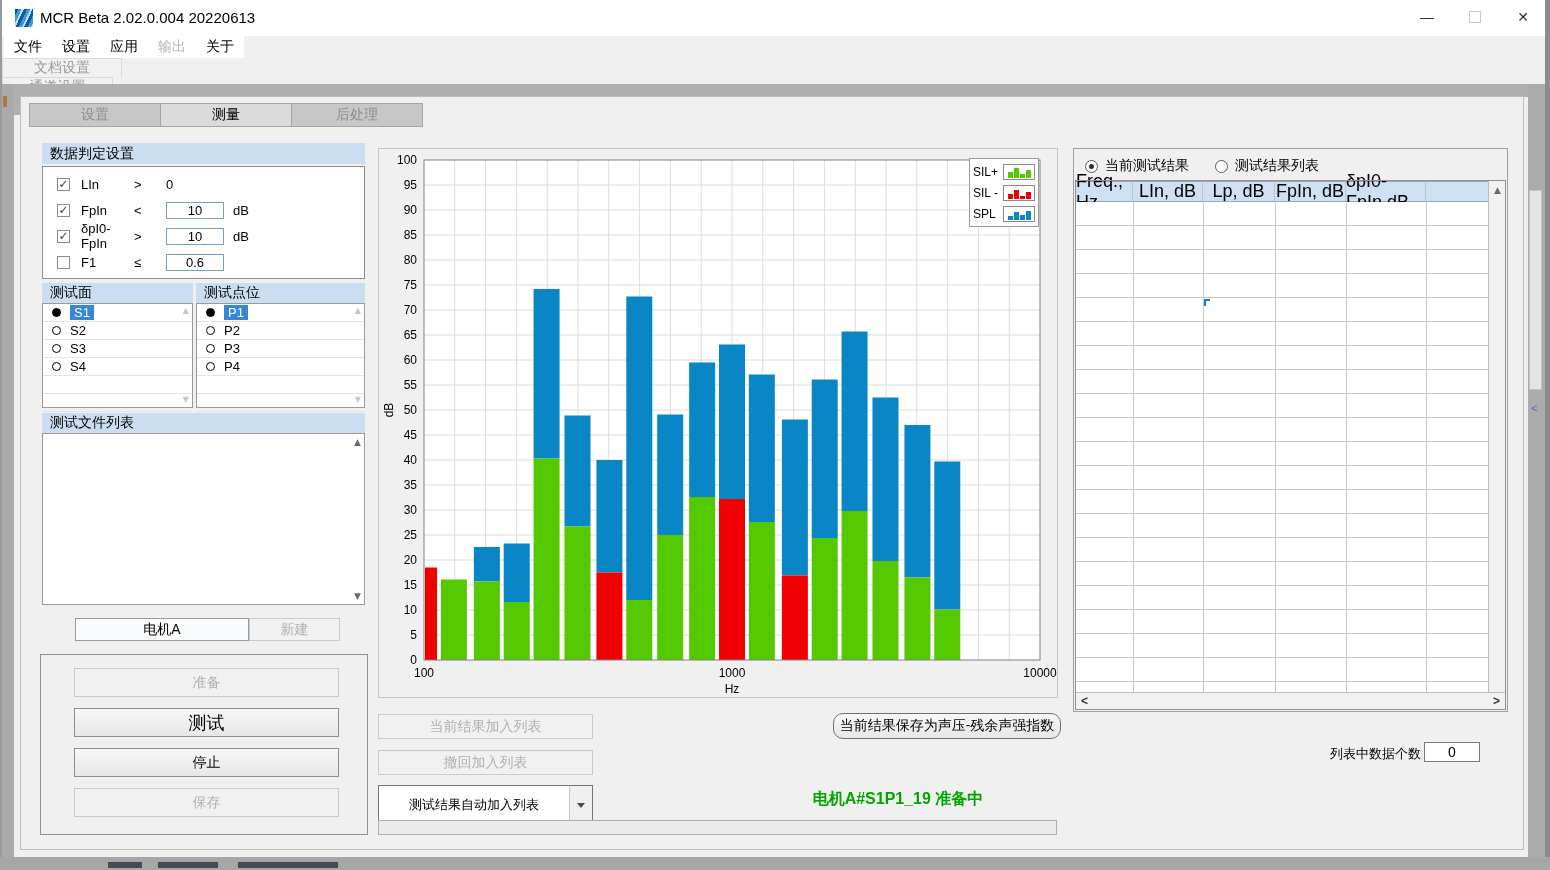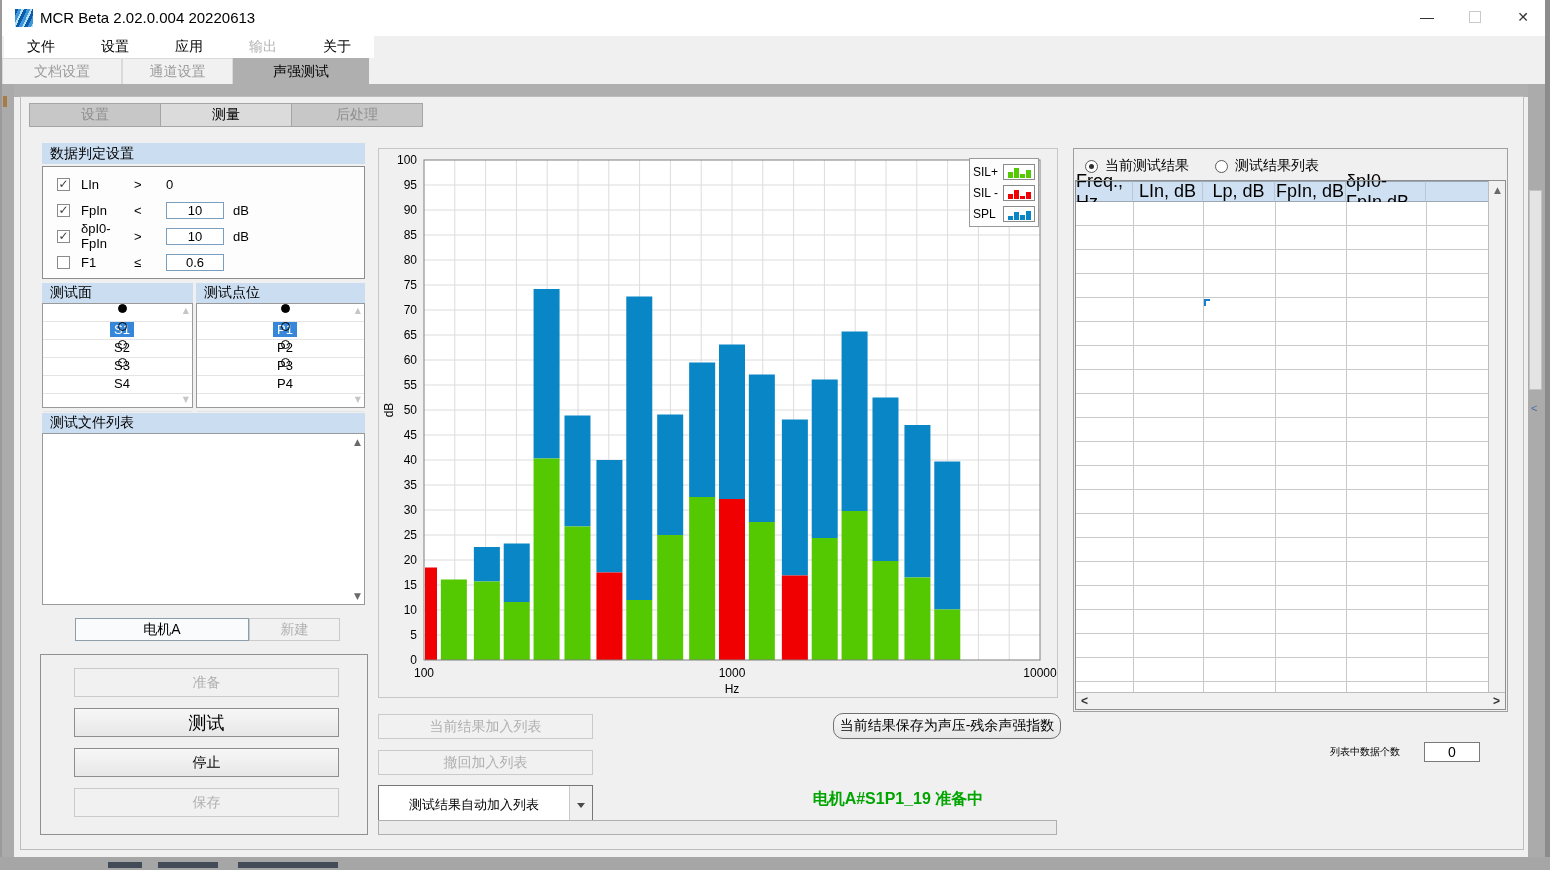--- a/index.html
+++ b/index.html
@@ -7,23 +7,23 @@
        font-family:"Liberation Sans","DejaVu Sans",sans-serif;color:#000;}
   .abs{position:absolute;}
   
   .titlebar{left:0;top:0;width:1550px;height:36px;background:#FFFFFF;}
   .appicon{left:15px;top:9px;width:18px;height:18px;
            background:repeating-linear-gradient(115deg,#0A5BA8 0 3px,#3E97D8 3px 6px,#BBDFF5 6px 8px);}
   .apptitle{left:40px;top:9px;font-size:15px;line-height:18px;}
   .winbtn{top:0;width:46px;height:34px;display:flex;align-items:center;justify-content:center;font-size:14px;color:#333;}
   .maxglyph{width:10px;height:10px;border:1px solid #C9C9C9;}
   .menubar{left:4px;top:36px;height:22px;display:flex;align-items:center;background:#FFF;}
-  .menuitem{padding:0 23px;font-size:14px;height:22px;display:flex;align-items:center;}
+  .menuitem{padding:0 10px;font-size:14px;height:22px;display:flex;align-items:center;}
   .menuitem.disabled{color:#B3B3B3;}
-  .tabrow{left:2px;top:58px;height:26px;display:flex;}
+  .tabrow{left:2px;top:58px;height:26px;display:flex;flex-direction:column;}
   .mtab{height:26px;display:flex;align-items:center;justify-content:center;font-size:14px;
         background:#F1F1F1;color:#9B9B9B;border:1px solid #DADADA;border-bottom:none;box-sizing:border-box;}
   .mtab.active{background:#AFAFAF;color:#000;border-color:#AFAFAF;}
   .grayband{left:0;top:84px;width:1550px;height:13px;background:#AFAFAF;}
   .edgeL{left:0;top:0;width:2px;height:870px;background:#9A9A9A;}
   .edgeR{left:1545px;top:0;width:5px;height:870px;background:#8C8C8C;}
   .sideband{top:84px;width:14px;height:773px;background:#ABABAB;}
   .bottomband{left:0;top:857px;width:1550px;height:13px;background:#A6A6A6;}
   .smudge{top:862px;height:6px;background:#2A3642;opacity:.8;}
   .orangetick{left:3px;top:96px;width:4px;height:11px;background:#A97B44;}
@@ -40,21 +40,21 @@
   .critrow{height:26px;display:flex;align-items:center;padding-left:14px;font-size:13px;}
   .cb{width:13px;height:13px;border:1px solid #8A8A8A;background:#FFF;display:flex;align-items:center;
       justify-content:center;font-size:12px;color:#3C3C3C;box-sizing:border-box;font-family:"DejaVu Sans",sans-serif;}
   .critname{margin-left:11px;width:53px;}
   .critop{width:32px;}
   .valbox{width:58px;height:17px;border:1px solid #7A9EBE;background:#FFF;display:flex;align-items:center;
           justify-content:center;font-size:13px;box-sizing:border-box;}
   .critunit{margin-left:9px;}
   
   .listbox{background:#FFF;border:1px solid #9A9A9A;box-sizing:border-box;position:absolute;}
-  .listrow{height:17px;border-bottom:1px solid #E4E4E4;display:flex;align-items:center;padding-left:9px;font-size:13px;gap:9px;flex-direction:column;}
+  .listrow{height:17px;border-bottom:1px solid #E4E4E4;display:flex;align-items:center;padding-left:9px;font-size:13px;gap:9px;}
   .bullet{width:9px;height:9px;border-radius:50%;border:1px solid #000;box-sizing:border-box;flex:0 0 auto;}
   .bullet.sel{background:#000;}
   .selname{background:#3687D9;color:#FFF;padding:0 4px;}
   .scrollarrow{position:absolute;font-size:8px;color:#C6C6C6;right:3px;line-height:8px;font-family:"DejaVu Sans",sans-serif;}
   .scrollarrow.dark{color:#6A6A6A;font-size:9px;}
   
   .btn{border:1px solid #8E8E8E;background:linear-gradient(#F7F7F7,#E7E7E7);display:flex;align-items:center;
        justify-content:center;font-size:14px;box-sizing:border-box;}
   .btn.disabled{color:#B0B0B0;border-color:#CACACA;background:#F1F1F1;}
   .btn.large{font-size:18px;}
@@ -427,21 +427,21 @@
 <div class="vscroll" style="left:1488px;top:181px;width:17px;height:511px;">
   <span class="scrollarrow dark" style="top:5px;right:4px;">▲</span>
 </div>
 <div class="hscroll" style="left:1076px;top:692px;width:429px;height:17px;">
   <span>&lt;</span>
   <span>&gt;</span>
 </div>
 <div class="tableframe" style="left:1075px;top:180px;width:431px;height:530px;"></div>
 <div class="cursor-artifact" style="left:1204px;top:299px;"></div>
 
-<div class="abs" style="left:1330px;top:745px;font-size:10px;">列表中数据个数</div>
+<div class="abs" style="left:1330px;top:745px;font-size:13px;">列表中数据个数</div>
 <div class="abs countbox" style="left:1424px;top:742px;width:56px;height:20px;">
   <span>0</span>
 </div>
 
 <div class="colline" style="left: 1133px; top: 202px; height: 490px;"></div>
 <div class="colline" style="left: 1203px; top: 202px; height: 490px;"></div>
 <div class="colline" style="left: 1275px; top: 202px; height: 490px;"></div>
 <div class="colline" style="left: 1346px; top: 202px; height: 490px;"></div>
 <div class="colline" style="left: 1426px; top: 202px; height: 490px;"></div>
 

